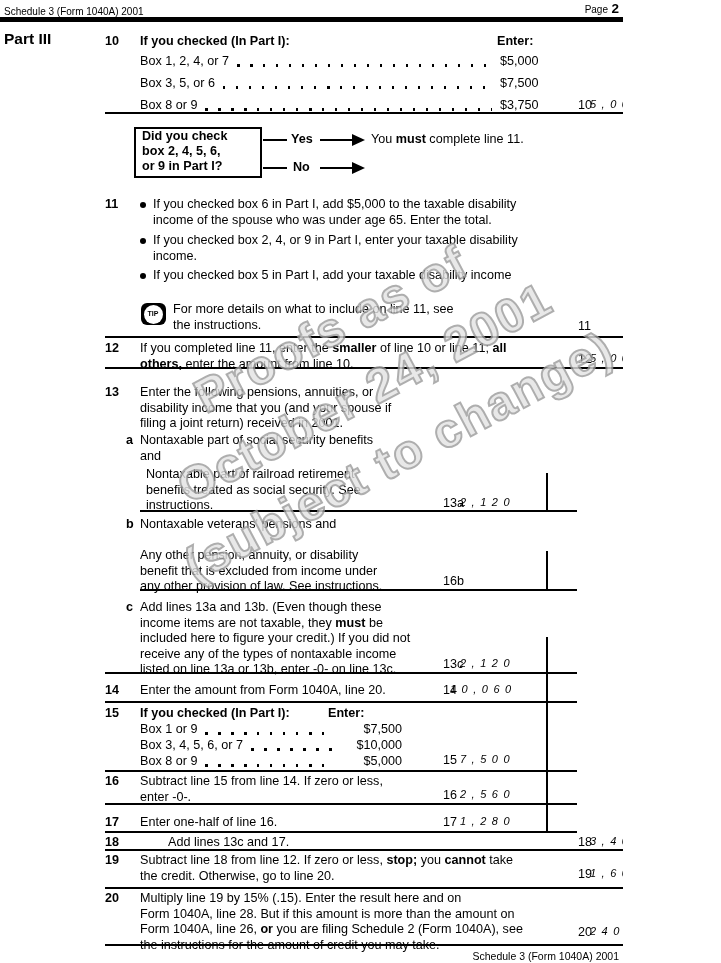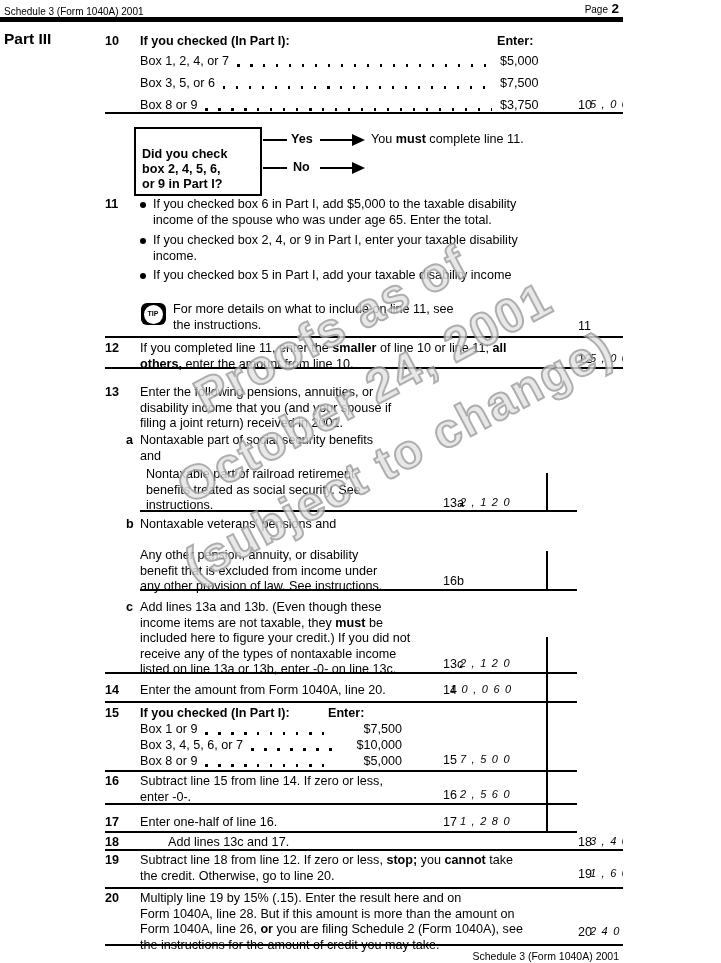--- a/index.html
+++ b/index.html
@@ -20,21 +20,21 @@
   .boxrow{position:absolute;display:flex;align-items:flex-end;}
   .boxrow .lbl{white-space:nowrap;}
   .leader{flex:1;height:3px;margin:0 8px 3px 8px;
           background-image:repeating-linear-gradient(to right,#000 0 2.5px,transparent 2.5px 13px);
           background-position:left bottom;background-repeat:repeat-x;background-size:100% 3px;}
   .dollar-left{width:52px;white-space:nowrap;}
   .dollar-right{width:62px;text-align:right;white-space:nowrap;}
   .bullet{position:absolute;padding-left:13px;}
   .dot{position:absolute;left:0;top:5px;width:6px;height:6px;border-radius:50%;background:#000;}
   
-  .flowbox{position:absolute;border:2.5px solid #000;font-weight:bold;padding:18px 6px 2px 6px;
+  .flowbox{position:absolute;border:2.5px solid #000;font-weight:bold;padding:0 6px 2px 6px;
            line-height:15px;background:#fff;}
   .connector{position:absolute;height:2px;background:#000;}
   .arrowhead{position:absolute;width:0;height:0;border-left:13px solid #000;
              border-top:6px solid transparent;border-bottom:6px solid transparent;}
   
   .tip{position:absolute;width:25px;height:22px;background:#000;border-radius:6px;}
   .tip .circle{position:absolute;left:2.5px;top:1.5px;width:19px;height:19px;background:#fff;
                border-radius:50%;display:flex;align-items:center;justify-content:center;}
   .tip .tiplabel{font-size:7px;font-weight:bold;color:#000;letter-spacing:0;}
   

